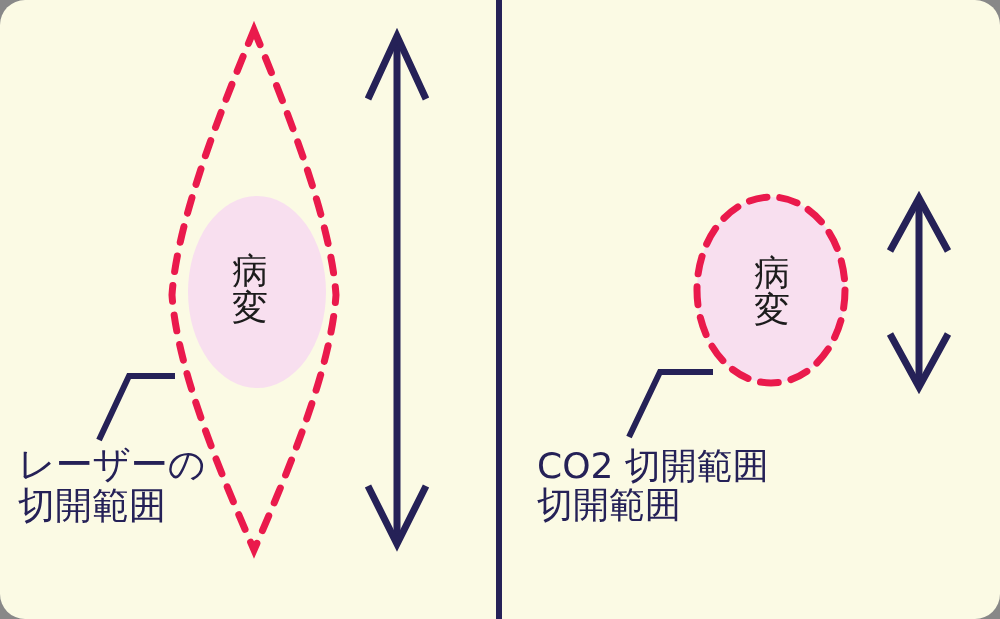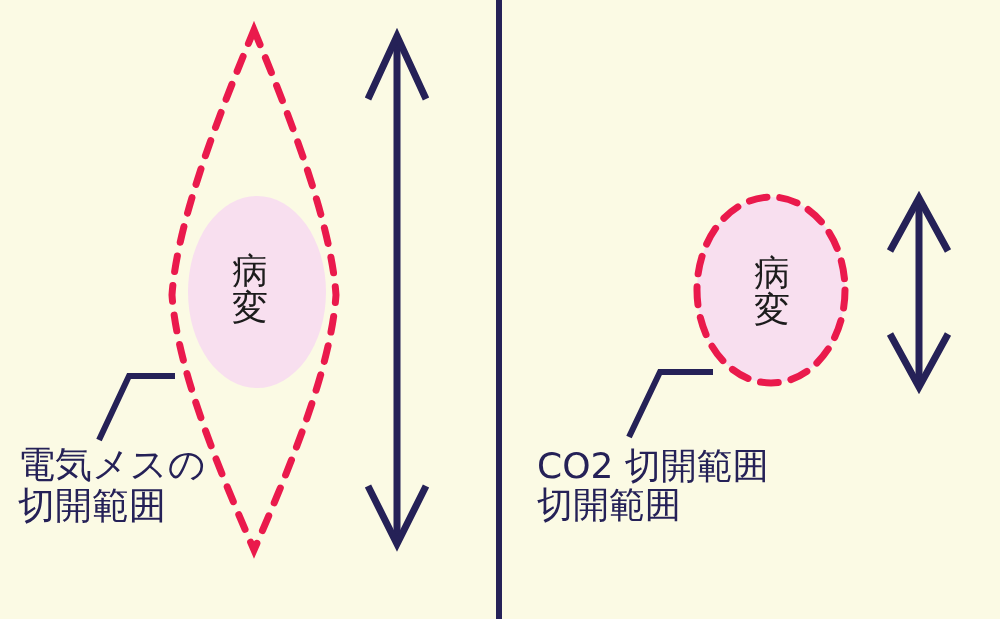--- a/index.html
+++ b/index.html
@@ -7,20 +7,21 @@
     padding: 0;
     background: #888;
     font-family: "DejaVu Sans", sans-serif;
   }
   .stage {
     position: relative;
     width: 1000px;
     height: 619px;
     background: #FBFAE4;
     overflow: hidden;
+    border-radius: 25px;
   }
   .stage svg {
     position: absolute;
     left: 0;
     top: 0;
     display: block;
   }
   .lesion-label {
     position: absolute;
     width: 44px;
@@ -77,21 +78,21 @@
     </g>
 
     <polyline points="713,372 660,372 629,437" fill="none" stroke="#252157" stroke-width="6" stroke-linejoin="miter"></polyline>
   </svg>
 
   <div class="lesion-label left">病変</div>
 
   <div class="lesion-label right">病変</div>
 
   <div class="caption left">
-    <span class="line">電気メスの</span>
+    <span class="line">レーザーの</span>
     <span class="line">切開範囲</span>
   </div>
 
   <div class="caption right">
     <span class="line">CO2 切開範囲</span>
     <span class="line">切開範囲</span>
   </div>
 
 </div>
 

